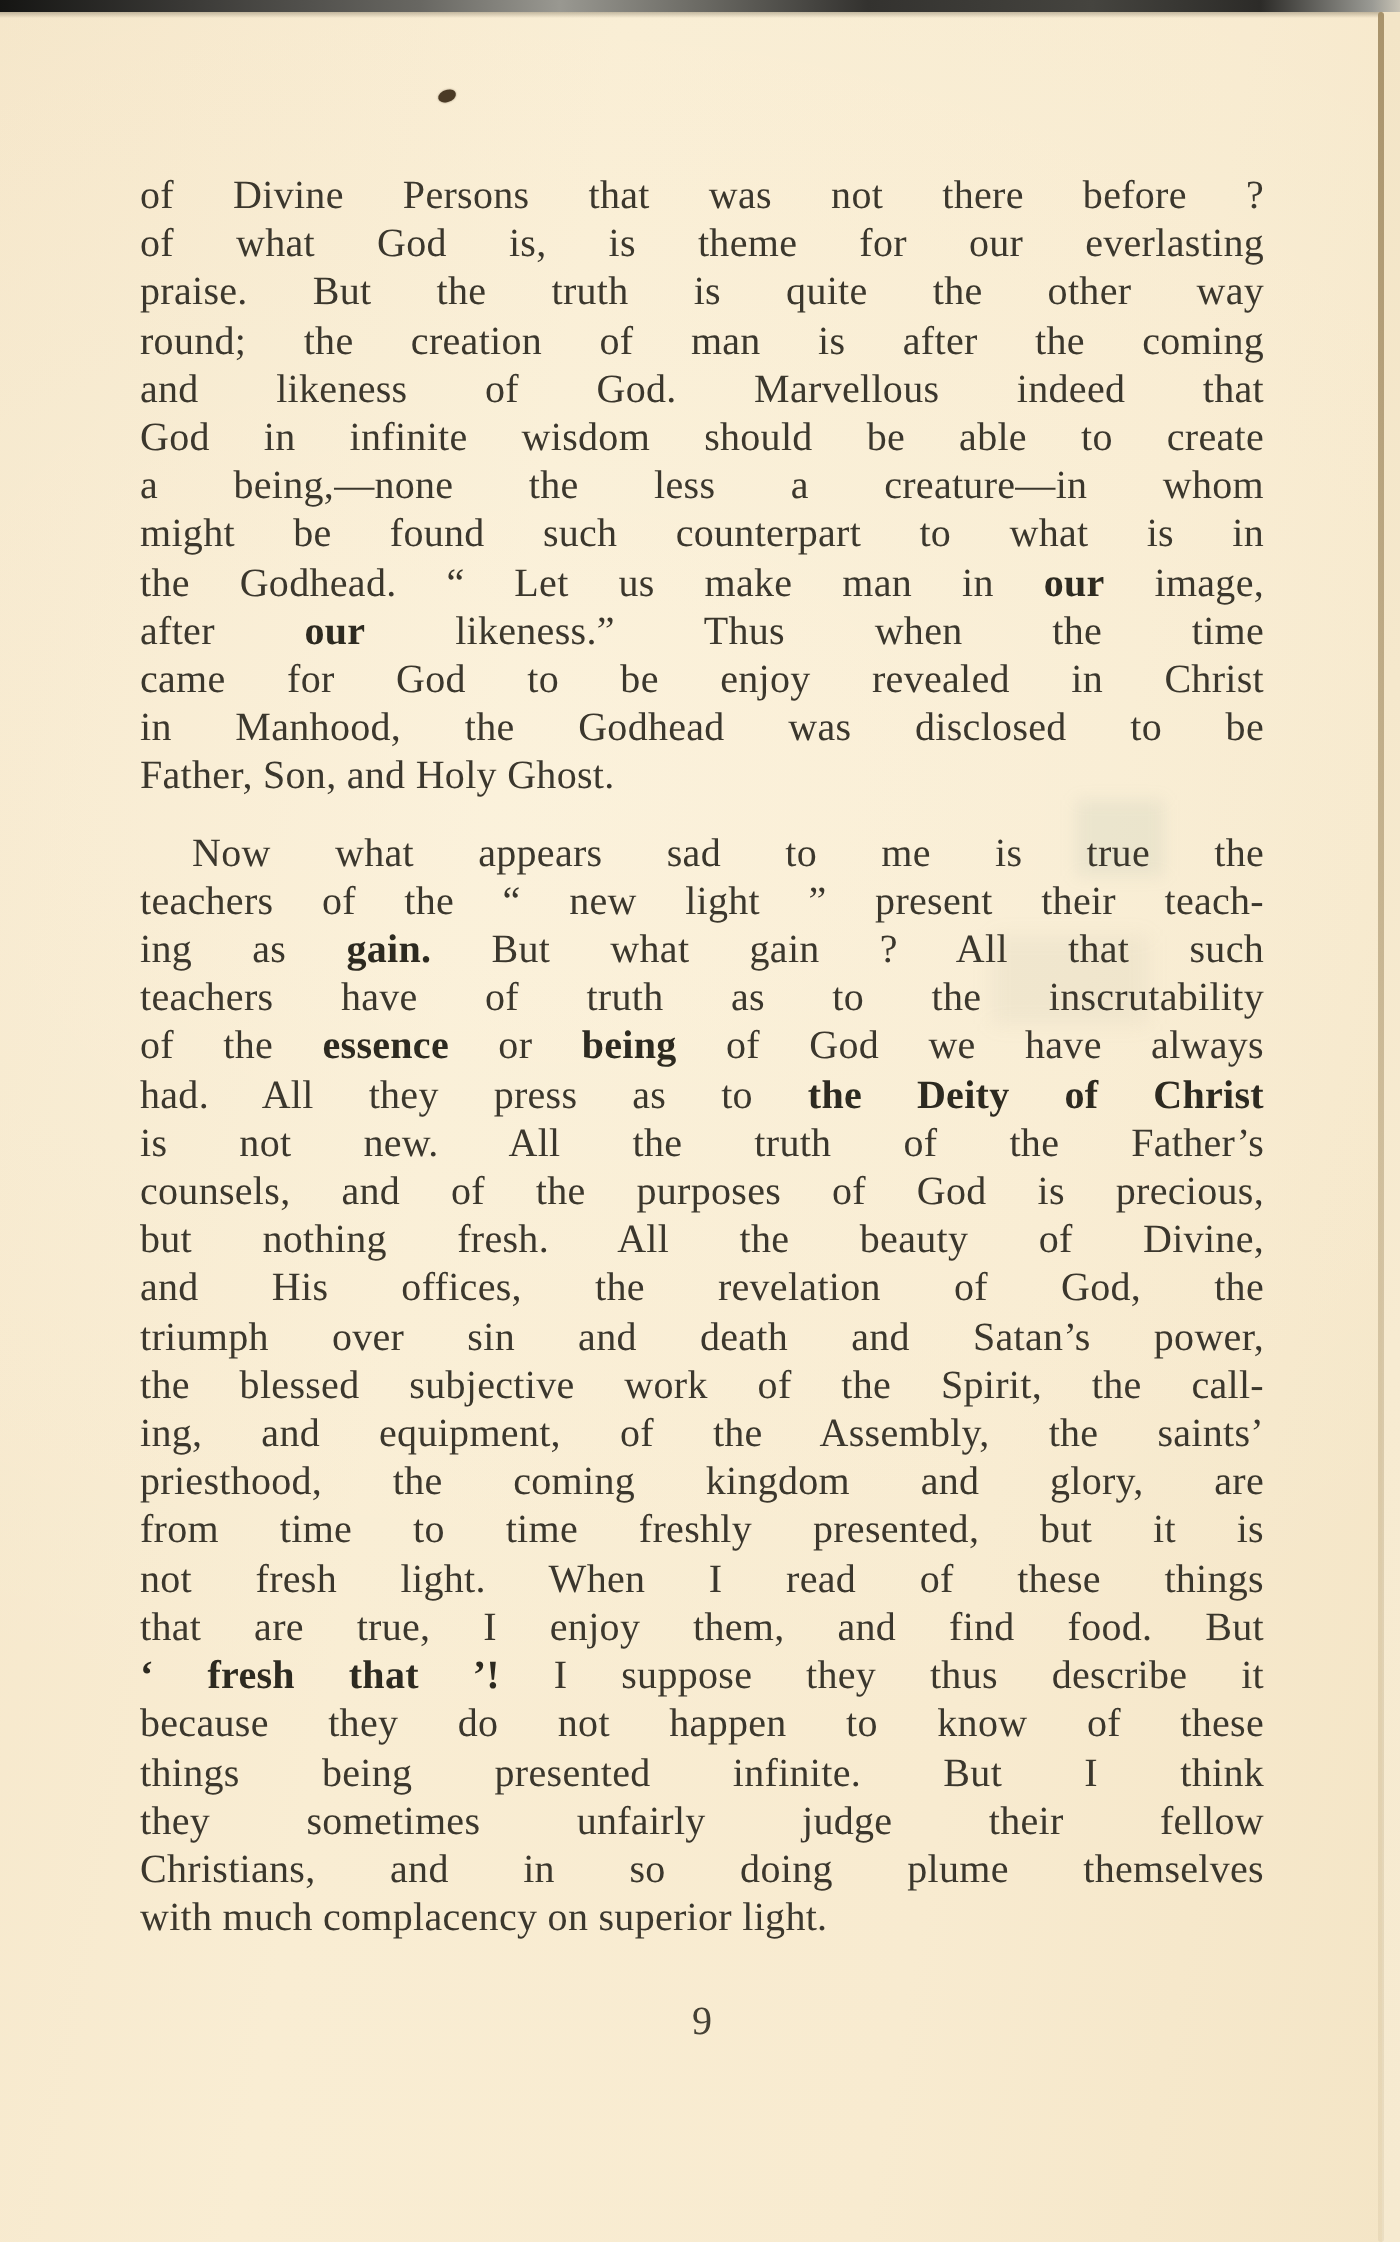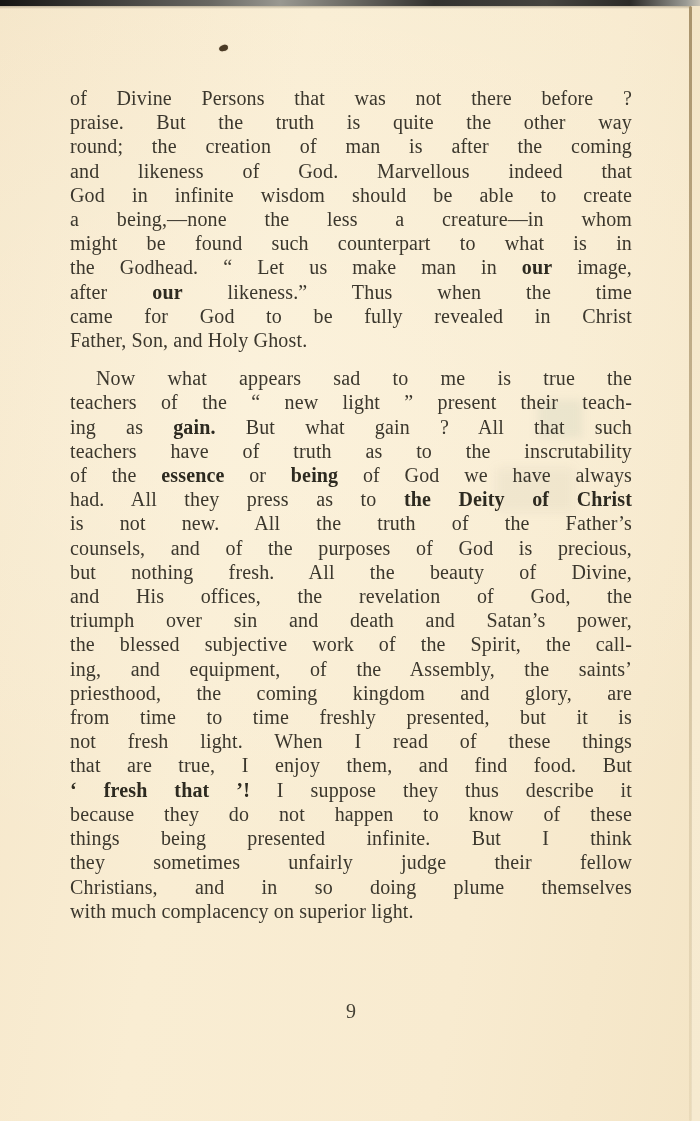--- a/index.html
+++ b/index.html
@@ -95,29 +95,31 @@
   <div class="scan-edge-top-soft"></div>
   <div class="page-edge-strip"></div>
   <div class="page-edge-line"></div>
   <div class="ink-speck"></div>
   <div class="show-through-a"></div>
   <div class="show-through-b"></div>
 
   <div class="text-block">
       <div class="paragraph">
         <div class="line"><span>of Divine Persons that was not there before ?</span></div>
+        <div class="line"><span>of what God is, is theme for our everlasting</span></div>
         <div class="line"><span>praise. But the truth is quite the other way</span></div>
         <div class="line"><span>round; the creation of man is after the coming</span></div>
         <div class="line"><span>and likeness of God. Marvellous indeed that</span></div>
         <div class="line"><span>God in infinite wisdom should be able to create</span></div>
         <div class="line"><span>a being,—none the less a creature—in whom</span></div>
         <div class="line"><span>might be found such counterpart to what is in</span></div>
         <div class="line"><span>the Godhead. “ Let us make man in </span><span class="bold">our</span><span> image,</span></div>
         <div class="line"><span>after </span><span class="bold">our</span><span> likeness.” Thus when the time</span></div>
-        <div class="line"><span>came for God to be fully revealed in Christ</span></div>
+        <div class="line"><span>came for God to be enjoy revealed in Christ</span></div>
+        <div class="line"><span>in Manhood, the Godhead was disclosed to be</span></div>
         <div class="line last"><span>Father, Son, and Holy Ghost.</span></div>
       </div>
       <div class="paragraph indented">
         <div class="line"><span>Now what appears sad to me is true the</span></div>
         <div class="line"><span>teachers of the “ new light ” present their teach-</span></div>
         <div class="line"><span>ing as </span><span class="bold">gain.</span><span> But what gain ? All that such</span></div>
         <div class="line"><span>teachers have of truth as to the inscrutability</span></div>
         <div class="line"><span>of the </span><span class="bold">essence</span><span> or </span><span class="bold">being</span><span> of God we have always</span></div>
         <div class="line"><span>had. All they press as to </span><span class="bold">the Deity of Christ</span></div>
         <div class="line"><span>is not new. All the truth of the Father’s</span></div>

